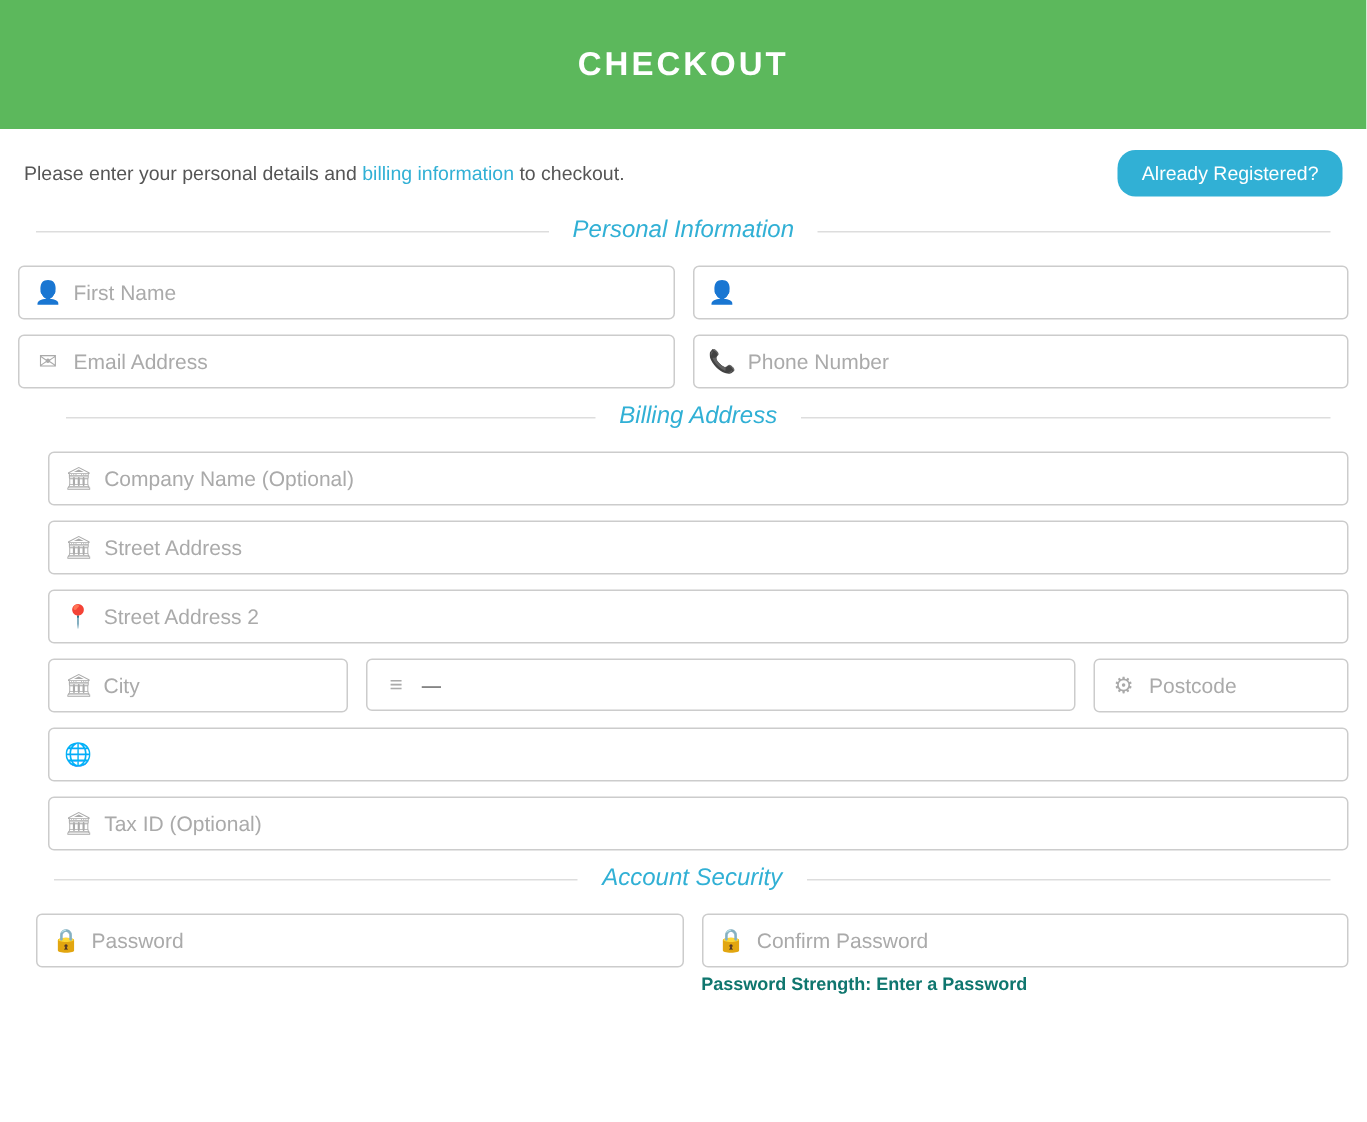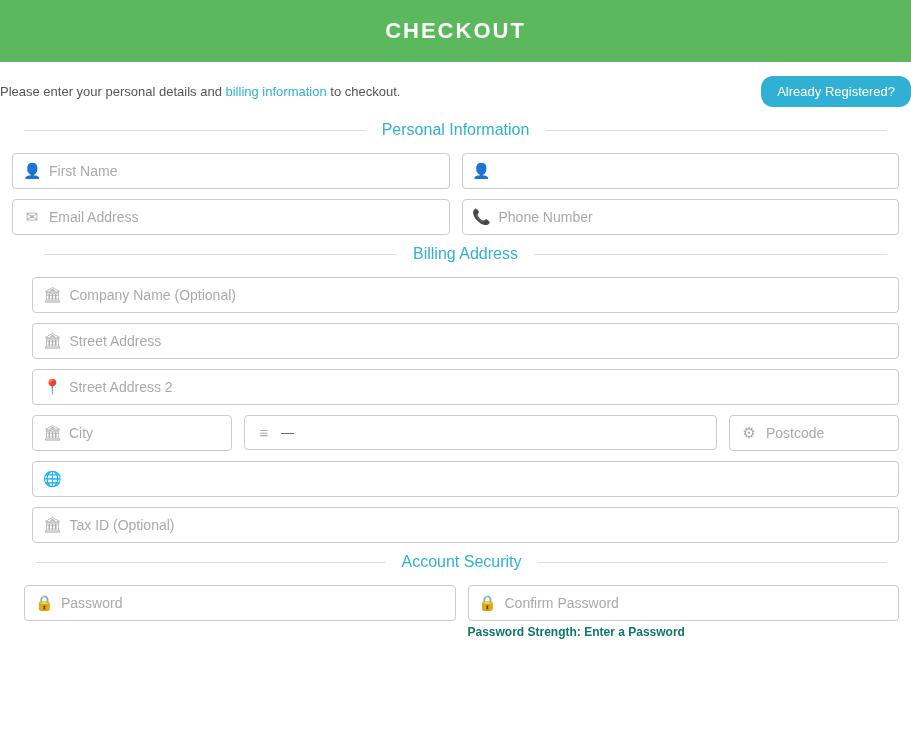--- a/index.html
+++ b/index.html
@@ -8,35 +8,35 @@
       background: #fff;
       color: #333;
       font-size: 14px;
       width: 911px;
       min-height: 748px;
     }
 
     .header {
       background: #5cb85c;
       text-align: center;
-      padding: 18px;
+      padding: 30px;
     }
 
     .header-title {
       color: #fff;
       font-size: 22px;
       font-weight: bold;
       letter-spacing: 2px;
     }
 
     .top-bar {
       display: flex;
       justify-content: space-between;
       align-items: center;
-      padding: 14px 0;
+      padding: 14px 16px;
     }
 
     .top-bar-text {
       color: #555;
       font-size: 13px;
     }
 
     .top-bar-text a {
       color: #31b0d5;
       text-decoration: none;
@@ -50,20 +50,21 @@
       border-radius: 12px;
       font-size: 13px;
       cursor: pointer;
       white-space: nowrap;
     }
 
     .section-divider {
       display: flex;
       align-items: center;
       margin: 0 12px 14px 12px;
+      font-style: italic;
     }
 
     .section-divider::before,
     .section-divider::after {
       content: '';
       flex: 1;
       border-top: 1px solid #ddd;
     }
 
     .section-title {

